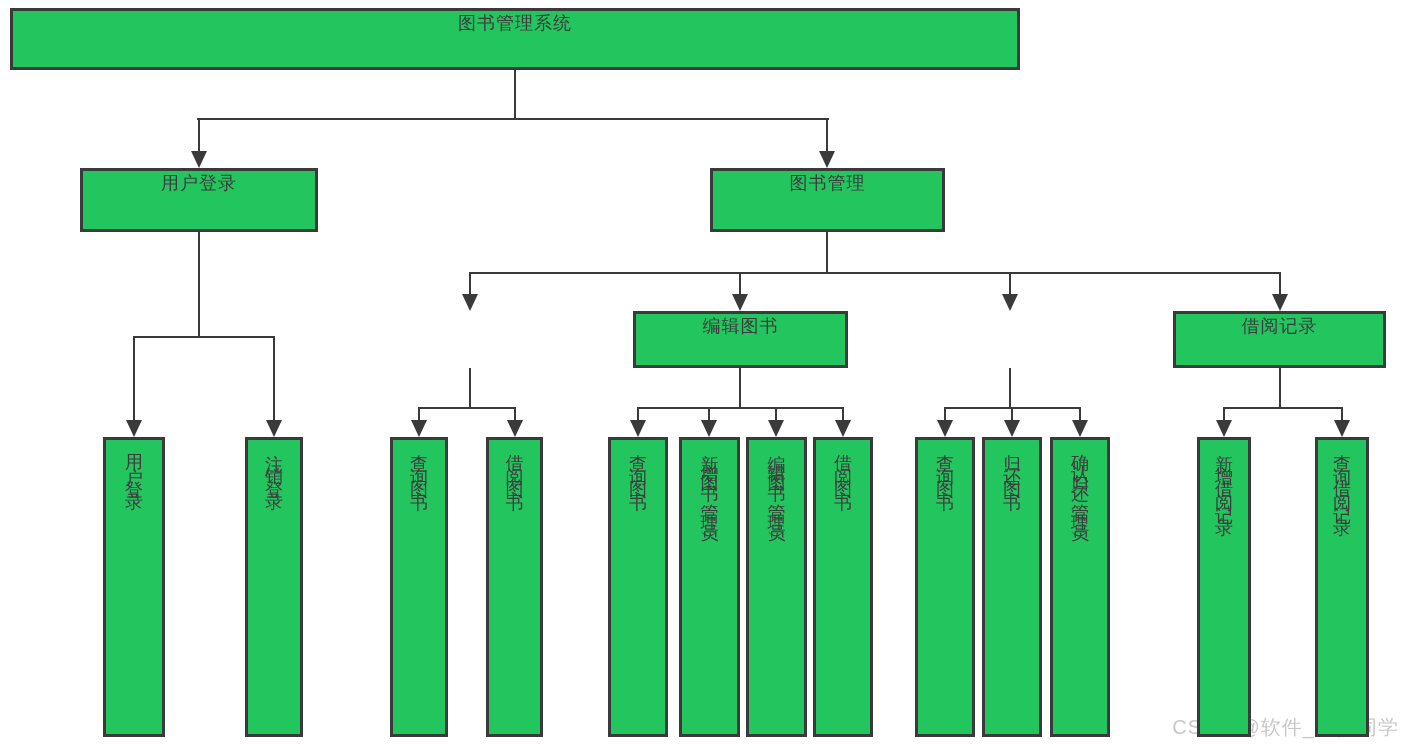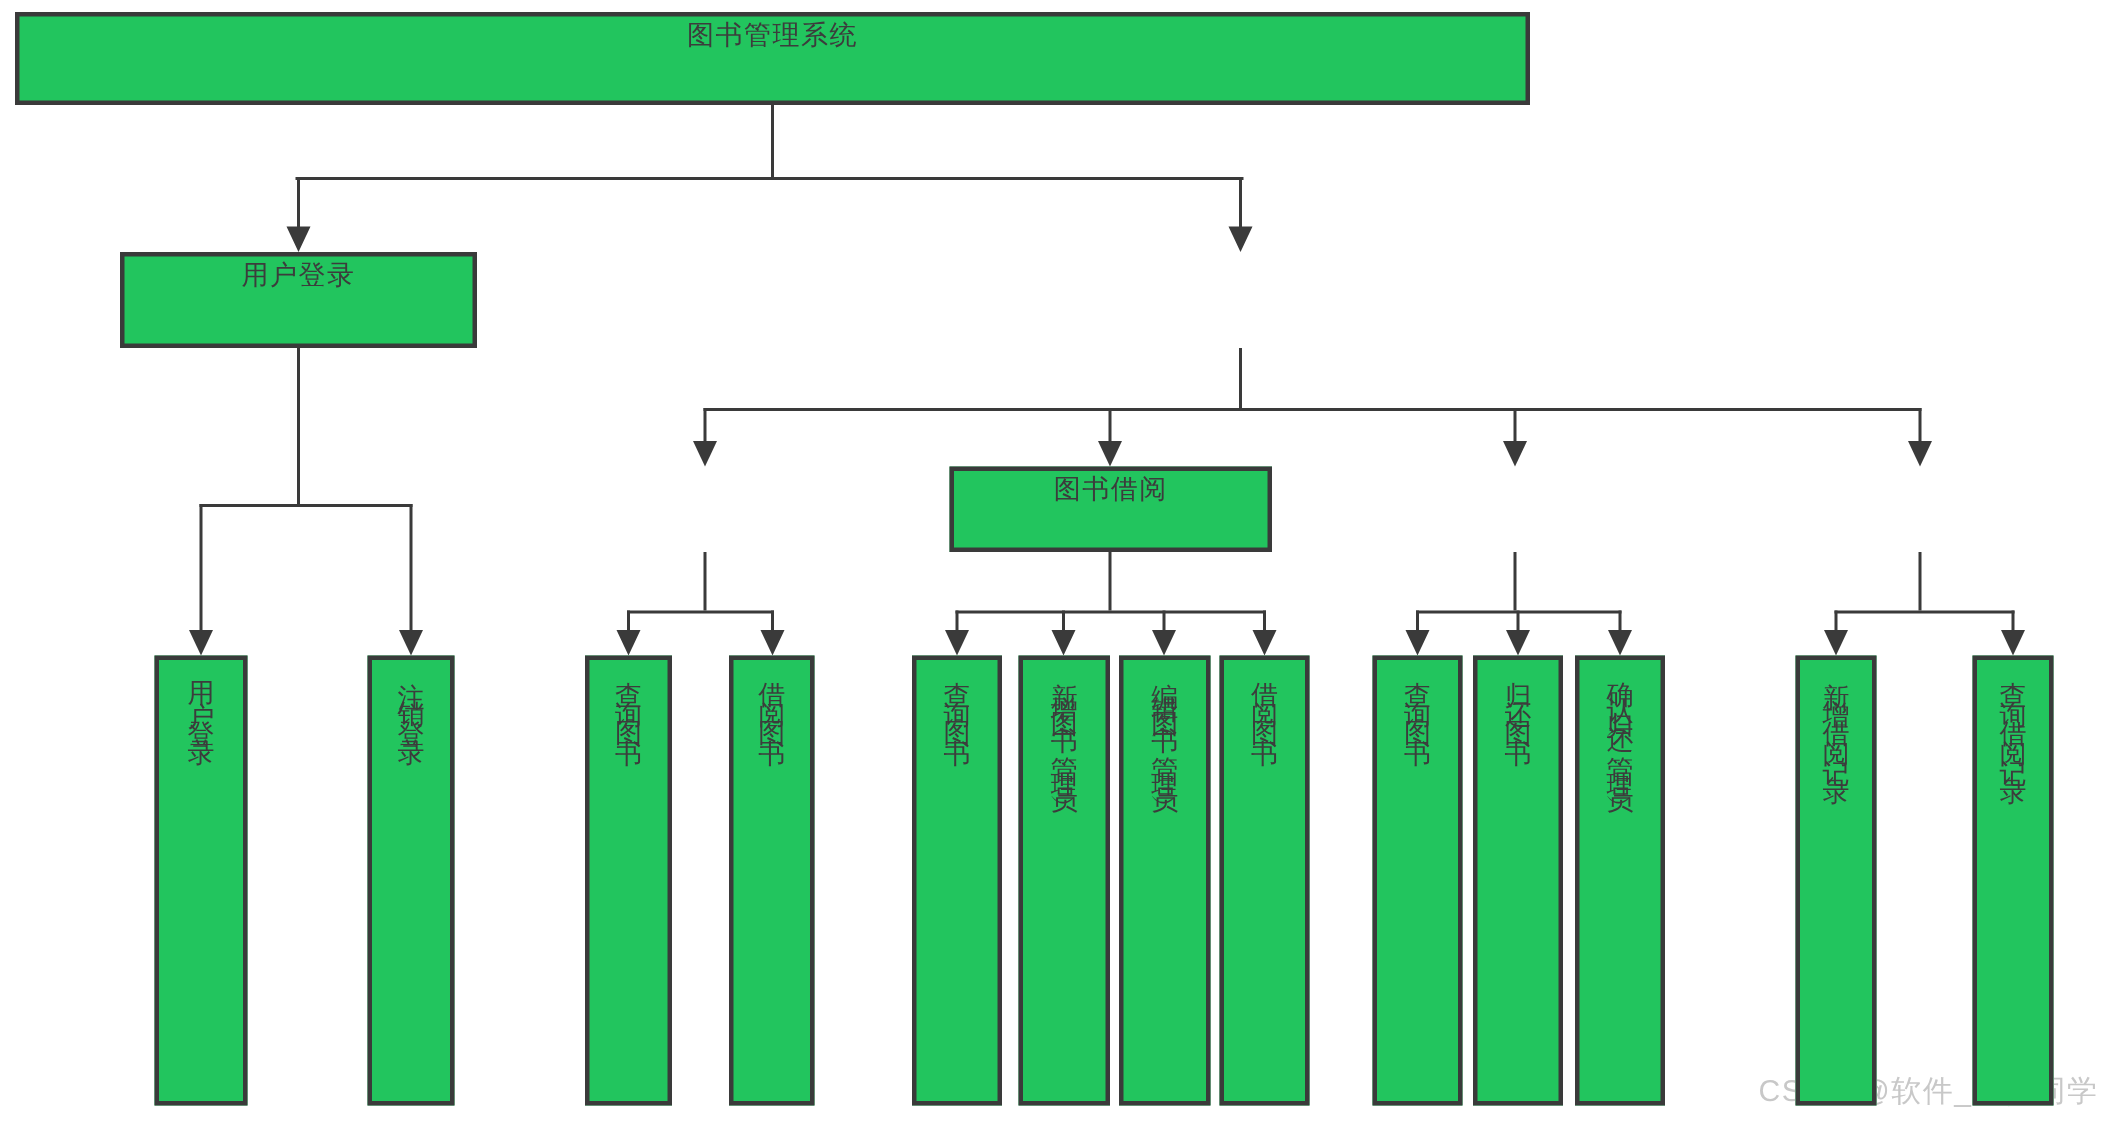--- a/index.html
+++ b/index.html
@@ -63,23 +63,29 @@
 
 <div class="canvas">
 
   <div class="box" style="left:10px;top:8px;width:1010px;height:62px">
     <span class="hlabel">图书管理系统</span>
   </div>
 
   <div class="box" style="left:80px;top:168px;width:238px;height:64px">
     <span class="hlabel">用户登录</span>
   </div>
+  <div class="box" style="left:710px;top:168px;width:235px;height:64px">
+    <span class="hlabel">图书管理</span>
+  </div>
 
   <div class="box" style="left:633px;top:311px;width:215px;height:57px">
-    <span class="hlabel">图书借阅</span>
+    <span class="hlabel">编辑图书</span>
+  </div>
+  <div class="box" style="left:1173px;top:311px;width:213px;height:57px">
+    <span class="hlabel">借阅记录</span>
   </div>
 
   <div class="box" style="left:103px;top:437px;width:62px;height:300px">
     <span class="vlabel">用户登录</span>
   </div>
   <div class="box" style="left:245px;top:437px;width:58px;height:300px">
     <span class="vlabel">注销登录</span>
   </div>
 
   <div class="box" style="left:390px;top:437px;width:58px;height:300px">

